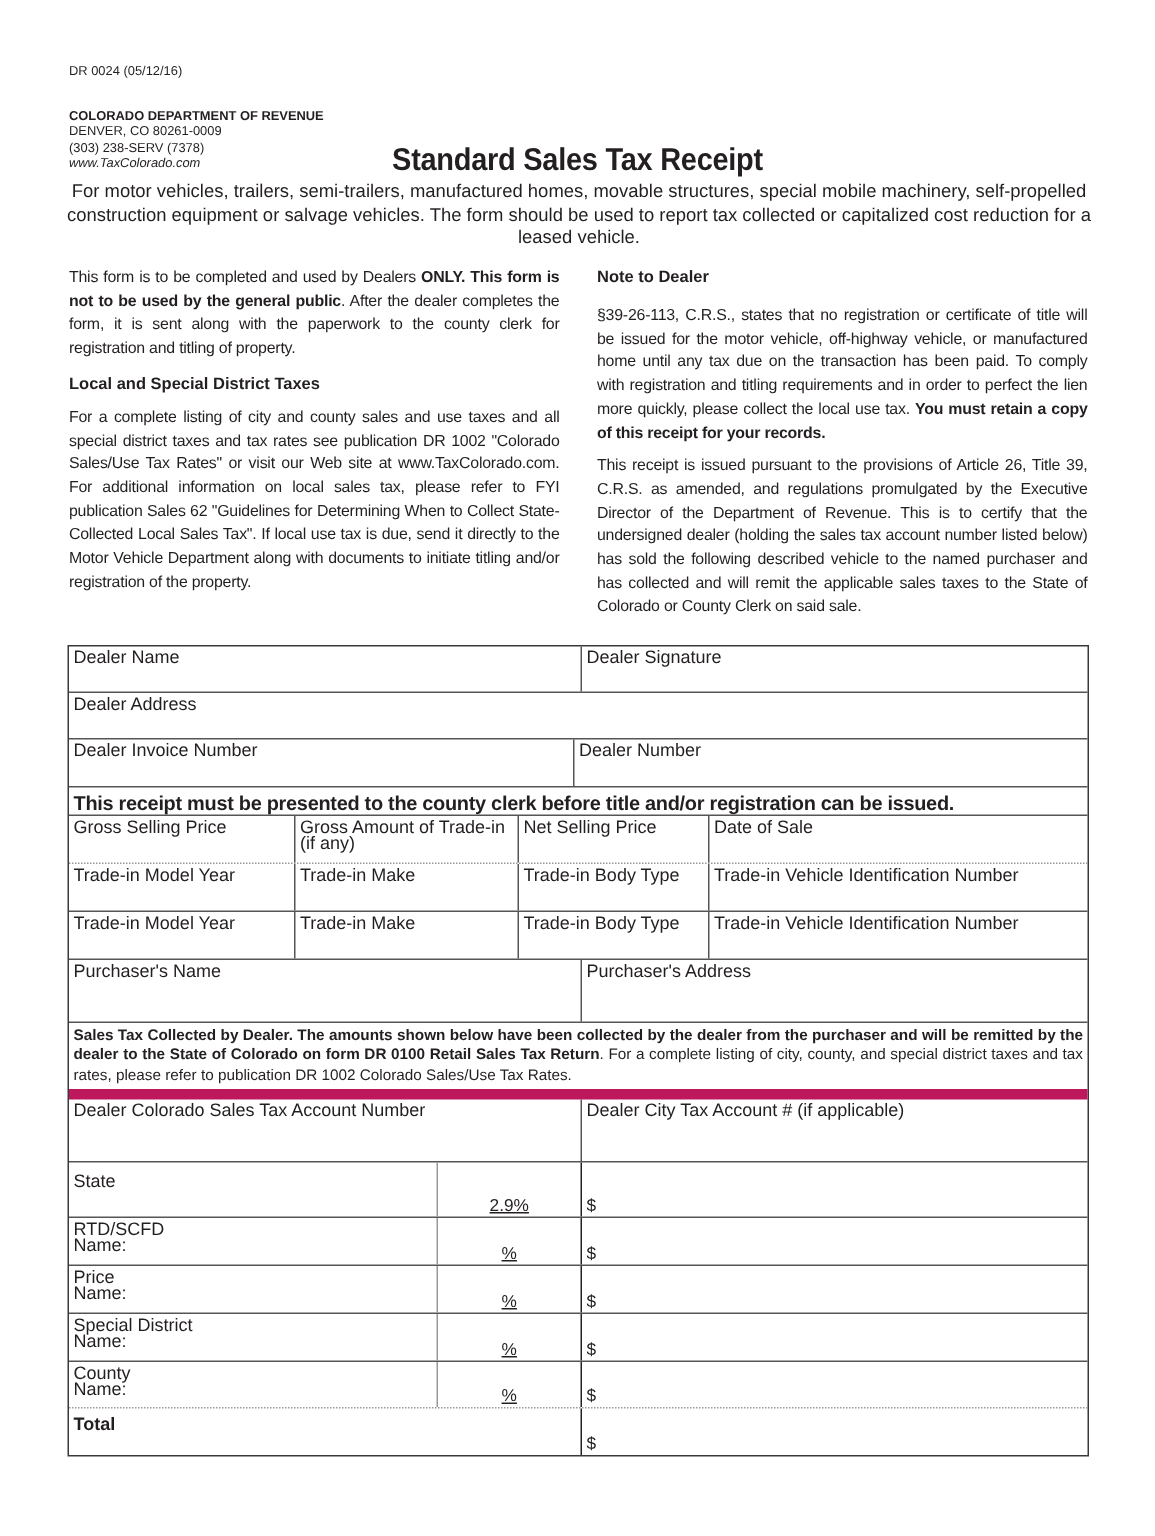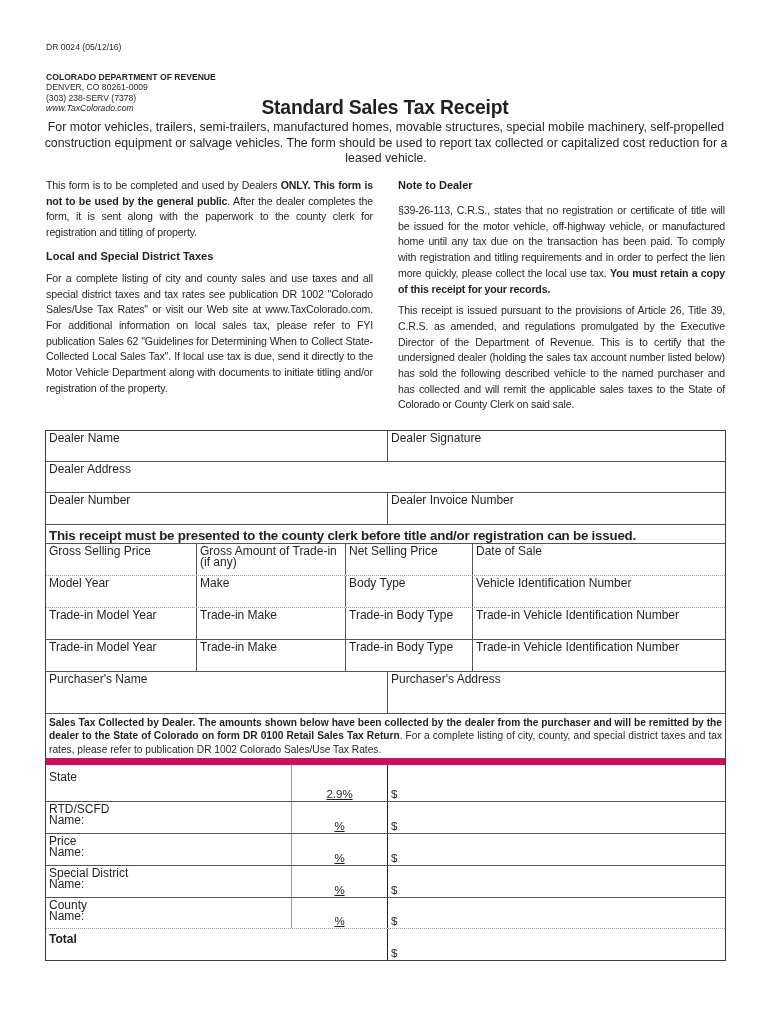--- a/index.html
+++ b/index.html
@@ -76,36 +76,30 @@
 
 <div class="form">
   <div class="row">
     <div class="cell h30 w-dn"><span>Dealer Name</span></div>
     <div class="cell h30 flex1"><span>Dealer Signature</span></div>
   </div>
   <div class="row">
     <div class="cell h30 flex1"><span>Dealer Address</span></div>
   </div>
   <div class="row" style="border-bottom:none;">
+    <div class="cell h31 flex1"><span>Dealer Invoice Number</span></div>
     <div class="cell h31 w-dn"><span>Dealer Number</span></div>
-    <div class="cell h31 flex1"><span>Dealer Invoice Number</span></div>
   </div>
   <div class="banner" style="border-top:1px solid #555;">This receipt must be presented to the county clerk before title and/or registration can be issued.</div>
 
   <div class="row dotted">
     <div class="cell h31 w-gsp"><span>Gross Selling Price</span></div>
     <div class="cell h31 w-gat"><span>Gross Amount of Trade-in (if any)</span></div>
     <div class="cell h31 w-nsp"><span>Net Selling Price</span></div>
     <div class="cell h31 flex1"><span>Date of Sale</span></div>
-  </div>
-  <div class="row dotted">
-    <div class="cell h31 w-gsp"><span>Model Year</span></div>
-    <div class="cell h31 w-gat"><span>Make</span></div>
-    <div class="cell h31 w-nsp"><span>Body Type</span></div>
-    <div class="cell h31 flex1"><span>Vehicle Identification Number</span></div>
   </div>
   <div class="row">
     <div class="cell h31 w-gsp"><span>Trade-in Model Year</span></div>
     <div class="cell h31 w-gat"><span>Trade-in Make</span></div>
     <div class="cell h31 w-nsp"><span>Trade-in Body Type</span></div>
     <div class="cell h31 flex1"><span>Trade-in Vehicle Identification Number</span></div>
   </div>
   <div class="row">
     <div class="cell h31 w-gsp"><span>Trade-in Model Year</span></div>
     <div class="cell h31 w-gat"><span>Trade-in Make</span></div>
@@ -114,20 +108,24 @@
   </div>
   <div class="row">
     <div class="cell h40 w-dn"><span>Purchaser's Name</span></div>
     <div class="cell h40 flex1"><span>Purchaser's Address</span></div>
   </div>
 
   <div class="notice">
     <span class="b">Sales Tax Collected by Dealer. The amounts shown below have been collected by the dealer from the purchaser and will be remitted by the dealer to the State of Colorado on form DR 0100 Retail Sales Tax Return</span><span>. For a complete listing of city, county, and special district taxes and tax rates, please refer to publication DR 1002 Colorado Sales/Use Tax Rates.</span>
   </div>
 
+  <div class="row">
+    <div class="cell h40 w-dn"><span>Dealer Colorado Sales Tax Account Number</span></div>
+    <div class="cell h40 flex1"><span>Dealer City Tax Account # (if applicable)</span></div>
+  </div>
 
   <div class="row taxrow">
     <div class="cell label h31 w-tax-label" style="height:36px;padding-top:7px;">
       <div>State</div>
     </div>
     <div class="cell rate-cell w-tax-rate" style="height:36px;">
         <span>2.9%</span>
       </div>
     <div class="cell amt-cell flex1" style="height:36px;">
         <span>$</span>

